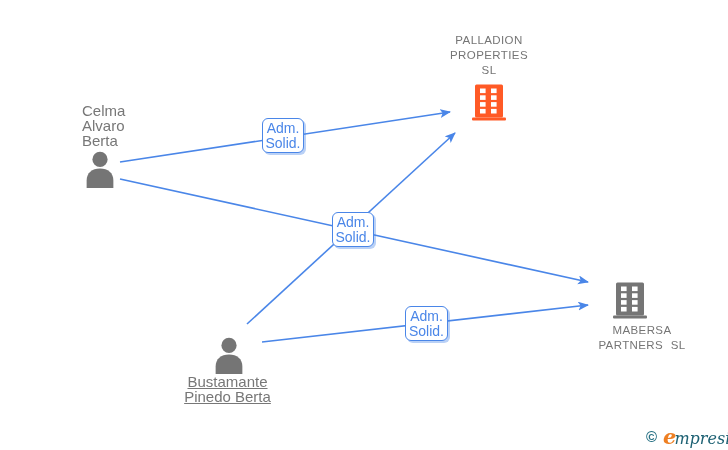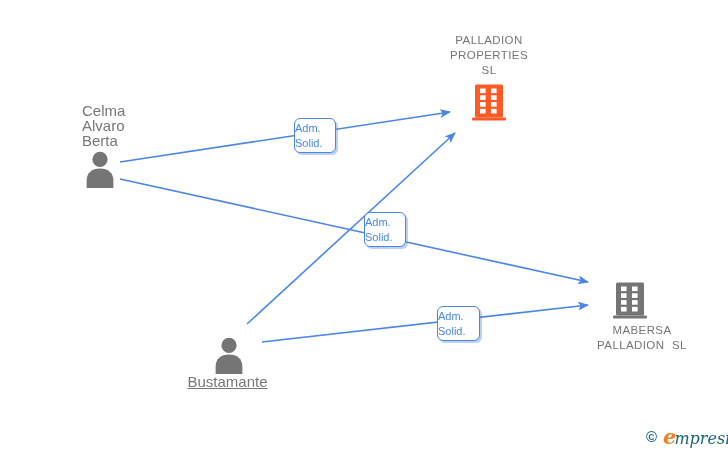--- a/index.html
+++ b/index.html
@@ -19,22 +19,22 @@
   .company-label {
     position:absolute; color:#757575; font-size:11.5px; line-height:15px;
     letter-spacing:0.4px; text-align:center;
   }
   .wide-space { word-spacing:4px; }
 
   .edge-label {
     position:absolute; box-sizing:border-box;
     background:#ffffff; border:1.5px solid #4a86e8; border-radius:6px;
     box-shadow:2px 2px 0 rgba(74,134,232,0.38);
-    color:#4a86e8; font-size:11px; line-height:15px; 
-    display:flex; flex-direction:column; justify-content:center;margin-left:32px;
+    color:#4a86e8; font-size:14px; line-height:15px; text-align:center;
+    display:flex; flex-direction:column; justify-content:center;
   }
 
   .watermark {
     position:absolute; left:646px; top:424px; width:80px; height:24px;
     display:flex; align-items:center; gap:6px; white-space:nowrap;
   }
   .wm-copy { color:#2a7386; font-size:15px; font-weight:700; line-height:1; }
   .wm-brand { font-family:"DejaVu Serif", serif; font-style:italic; line-height:1; }
   .wm-e { color:#ee7f22; font-size:21px; font-weight:700; }
   .wm-rest { color:#1d6173; font-size:16px; margin-left:-2px; }
@@ -75,20 +75,21 @@
   <div class="node-icon" style="left:213px; top:337px;">
     <svg width="32" height="37" viewBox="0 0 28 36">
         <g fill="#757575">
       <circle cx="14" cy="8.2" r="7.4"></circle>
       <path d="M14 17c-7.8 0-13 4.3-13 11.6V36h26v-7.4C27 21.3 21.8 17 14 17z"></path>
     </g>
       </svg>
   </div>
   <div class="person-label centered" style="left:160px; top:374px; width:135px;text-decoration:underline;">
     <div>Bustamante</div>
+    <div>Pinedo Berta</div>
   </div>
 
   <div class="company-label" style="left:429px; top:33px; width:120px;">
     <div>PALLADION</div>
     <div>PROPERTIES</div>
     <div>SL</div>
   </div>
   <div class="node-icon" style="left:472px; top:84px;">
     <svg width="34" height="37" viewBox="0 0 34 36">
         <g fill="#FF5A26">
@@ -121,21 +122,21 @@
           <rect x="19" y="10.8" width="5.6" height="4.6"></rect>
       <rect x="8" y="17.6" width="5.6" height="4.6"></rect>
           <rect x="19" y="17.6" width="5.6" height="4.6"></rect>
       <rect x="8" y="24.4" width="5.6" height="4.6"></rect>
           <rect x="19" y="24.4" width="5.6" height="4.6"></rect>
     </g>
       </svg>
   </div>
   <div class="company-label" style="left:582px; top:323px; width:120px;">
     <div>MABERSA</div>
-    <div class="wide-space">PALLADION SL</div>
+    <div class="wide-space">PARTNERS SL</div>
   </div>
 
   <div class="edge-label" style="left:262px; top:118px; width:42px; height:35px;">
     <div>Adm.</div>
     <div>Solid.</div>
   </div>
   <div class="edge-label" style="left:332px; top:212px; width:42px; height:35px;">
     <div>Adm.</div>
     <div>Solid.</div>
   </div>

